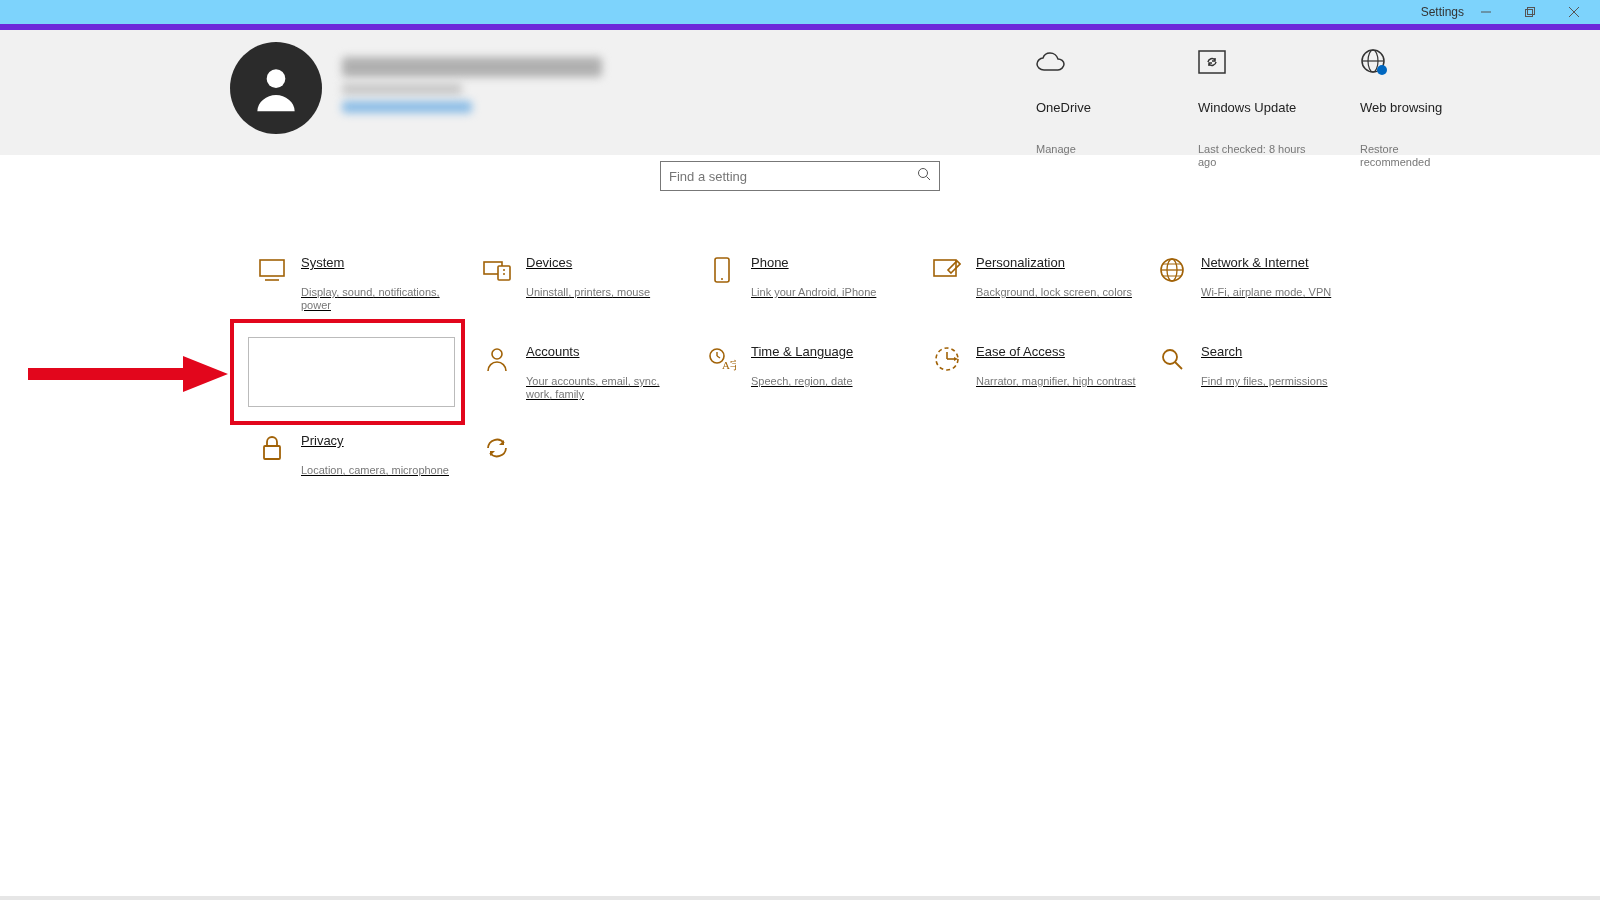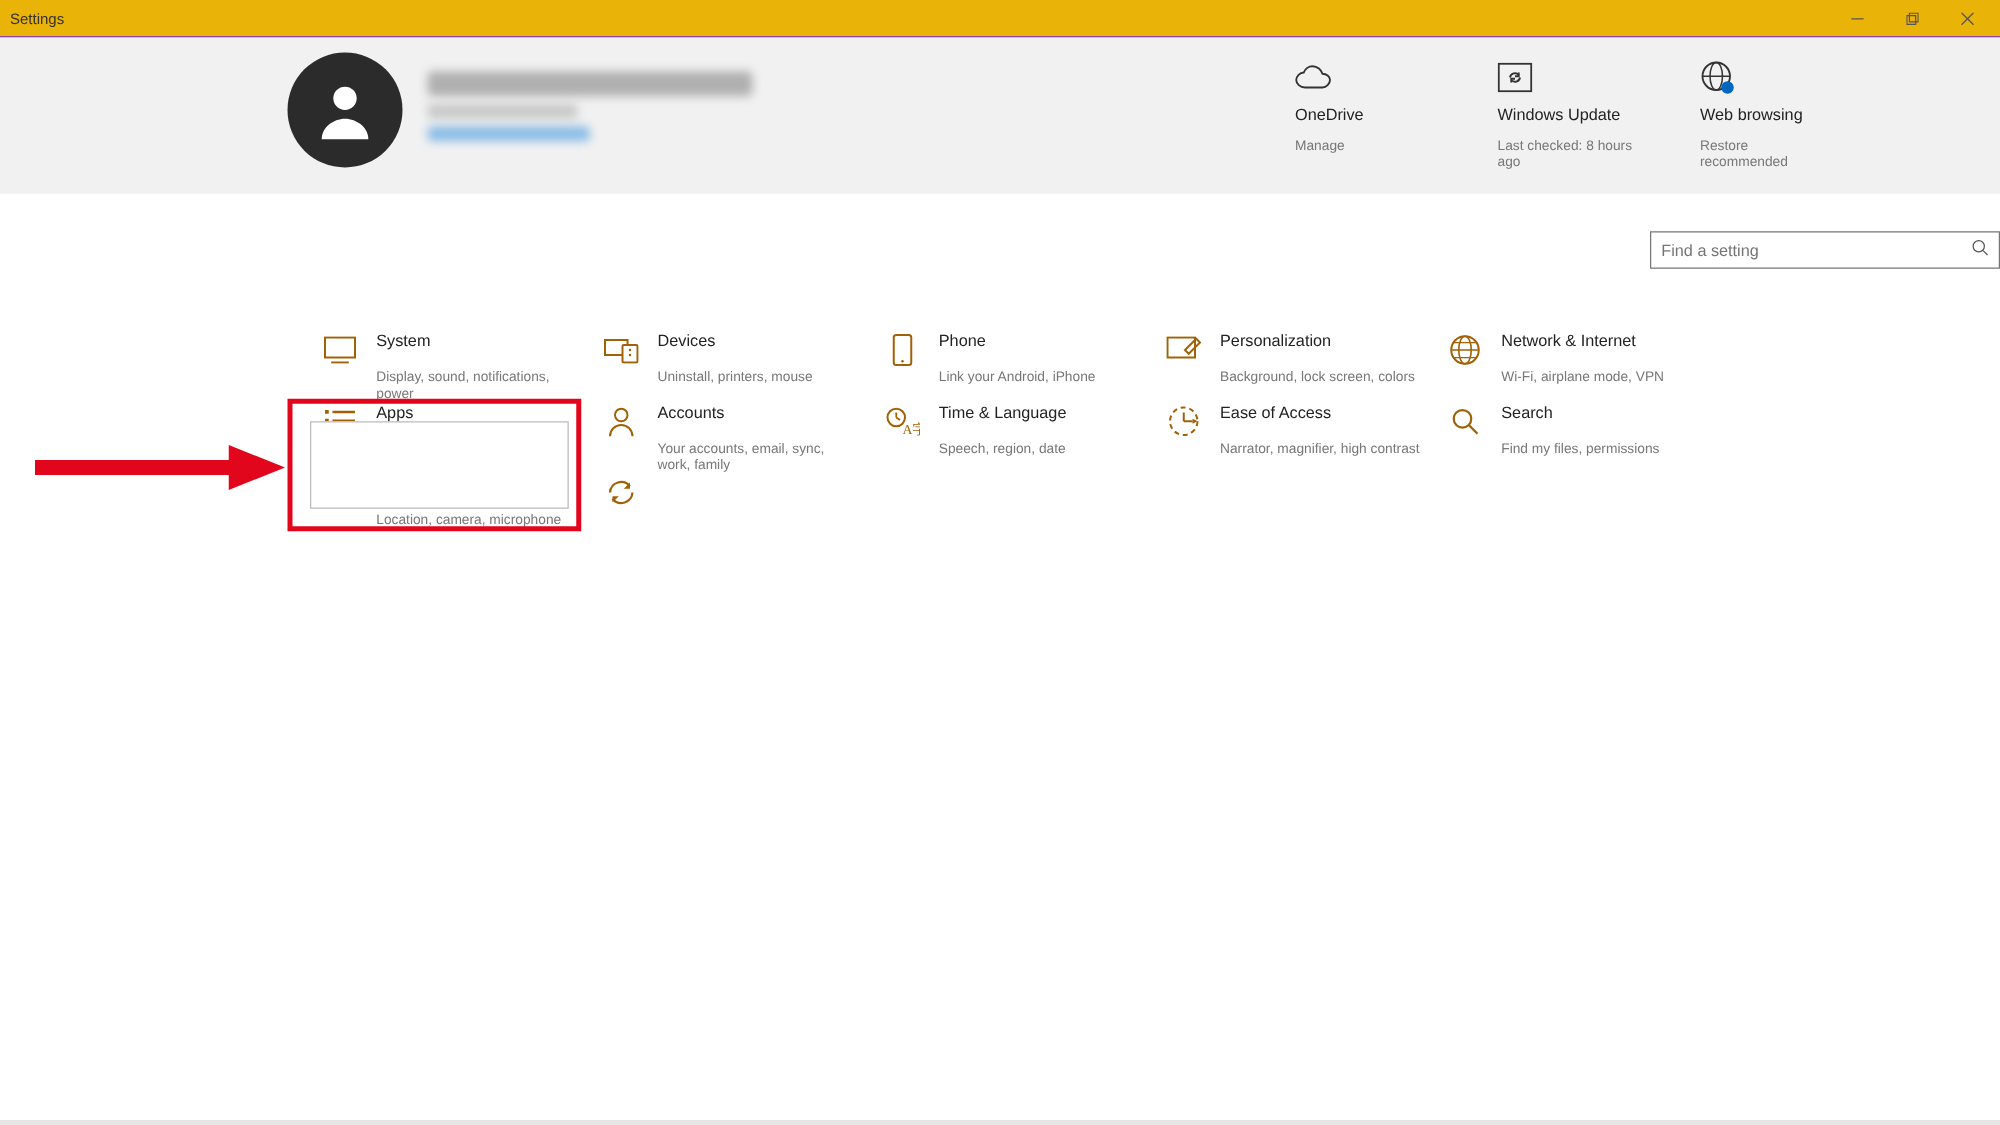--- a/index.html
+++ b/index.html
@@ -6,26 +6,26 @@
   html, body {
     width: 1600px; height: 900px;
     font-family: "Segoe UI", Tahoma, sans-serif;
     background: #fff;
     overflow: hidden;
     position: relative;
   }
   
   .titlebar {
     height: 30px;
-    background: #eab308;
+    background: #7dd3fc;
     display: flex;
     align-items: center;
-    justify-content: space-between;
+    justify-content: flex-end;
     padding: 0 4px 0 8px;
-    border-bottom: 1px solid #6d28d9;
+    border-bottom: 6px solid #6d28d9;
   }
   .titlebar .title { font-size: 12px; color: #333; }
   .winctrls { display: flex; }
   .winctrls .ctl {
     width: 44px; height: 30px;
     display: flex; align-items: center; justify-content: center;
     font-size: 12px; color: #555;
     cursor: default;
   }
   .winctrls .ctl svg { stroke: #555; }
@@ -51,49 +51,51 @@
   }
   .acct-text .bl1 { width: 260px; height: 20px; background:#b0b0b0; }
   .acct-text .bl2 { width: 120px; height: 12px; background:#c8c8c8; }
   .acct-text .bl3 { width: 130px; height: 12px; background:#8abce6; }
   .statusrow {
     position: absolute; right: 130px; top: 14px;
     display: flex; gap: 52px;
   }
   .status {
     width: 110px;
-    display: flex; flex-direction: column; align-items: flex-start;
+    display: flex; flex-direction: column; align-items: flex-start; gap: 16px;
   }
   .status .sicon { height: 36px; display:flex; align-items:center; }
   .status .stitle { font-size: 13px; color: #222; margin-top: 4px; }
   .status .sdesc  { font-size: 11px; color: #777; margin-top: 12px; line-height: 13px; }
   
   .searchwrap {
-    display:flex; justify-content:flex-end;
-    padding-top: 30px;
+    display:flex; justify-content:center;
+    padding-top: 6px;
   }
   .searchbox {
     width: 280px; height: 30px;
     border: 1px solid #777;
     display: flex; align-items: center;
     padding: 0 8px;
     background:#fff;
   }
   .searchbox input {
     flex:1; border:none; outline:none;
     font-size: 13px; color:#555; background:transparent;
   }
   .searchbox .sicon { color:#555; }
   
   .grid {
     position: absolute;
     left: 257px; 
-    top: 265px;
+    top: 255px;
     display: grid;
     grid-template-columns: repeat(5, 225px);
+    row-gap: 32px;
+    text-decoration: underline;
   }
   .cat {
     display: flex;
     align-items: flex-start;
     gap: 14px;
     cursor: default;
   }
   .cat .cicon {
     width: 30px; height: 30px;
     display:flex; align-items:center; justify-content:center;

